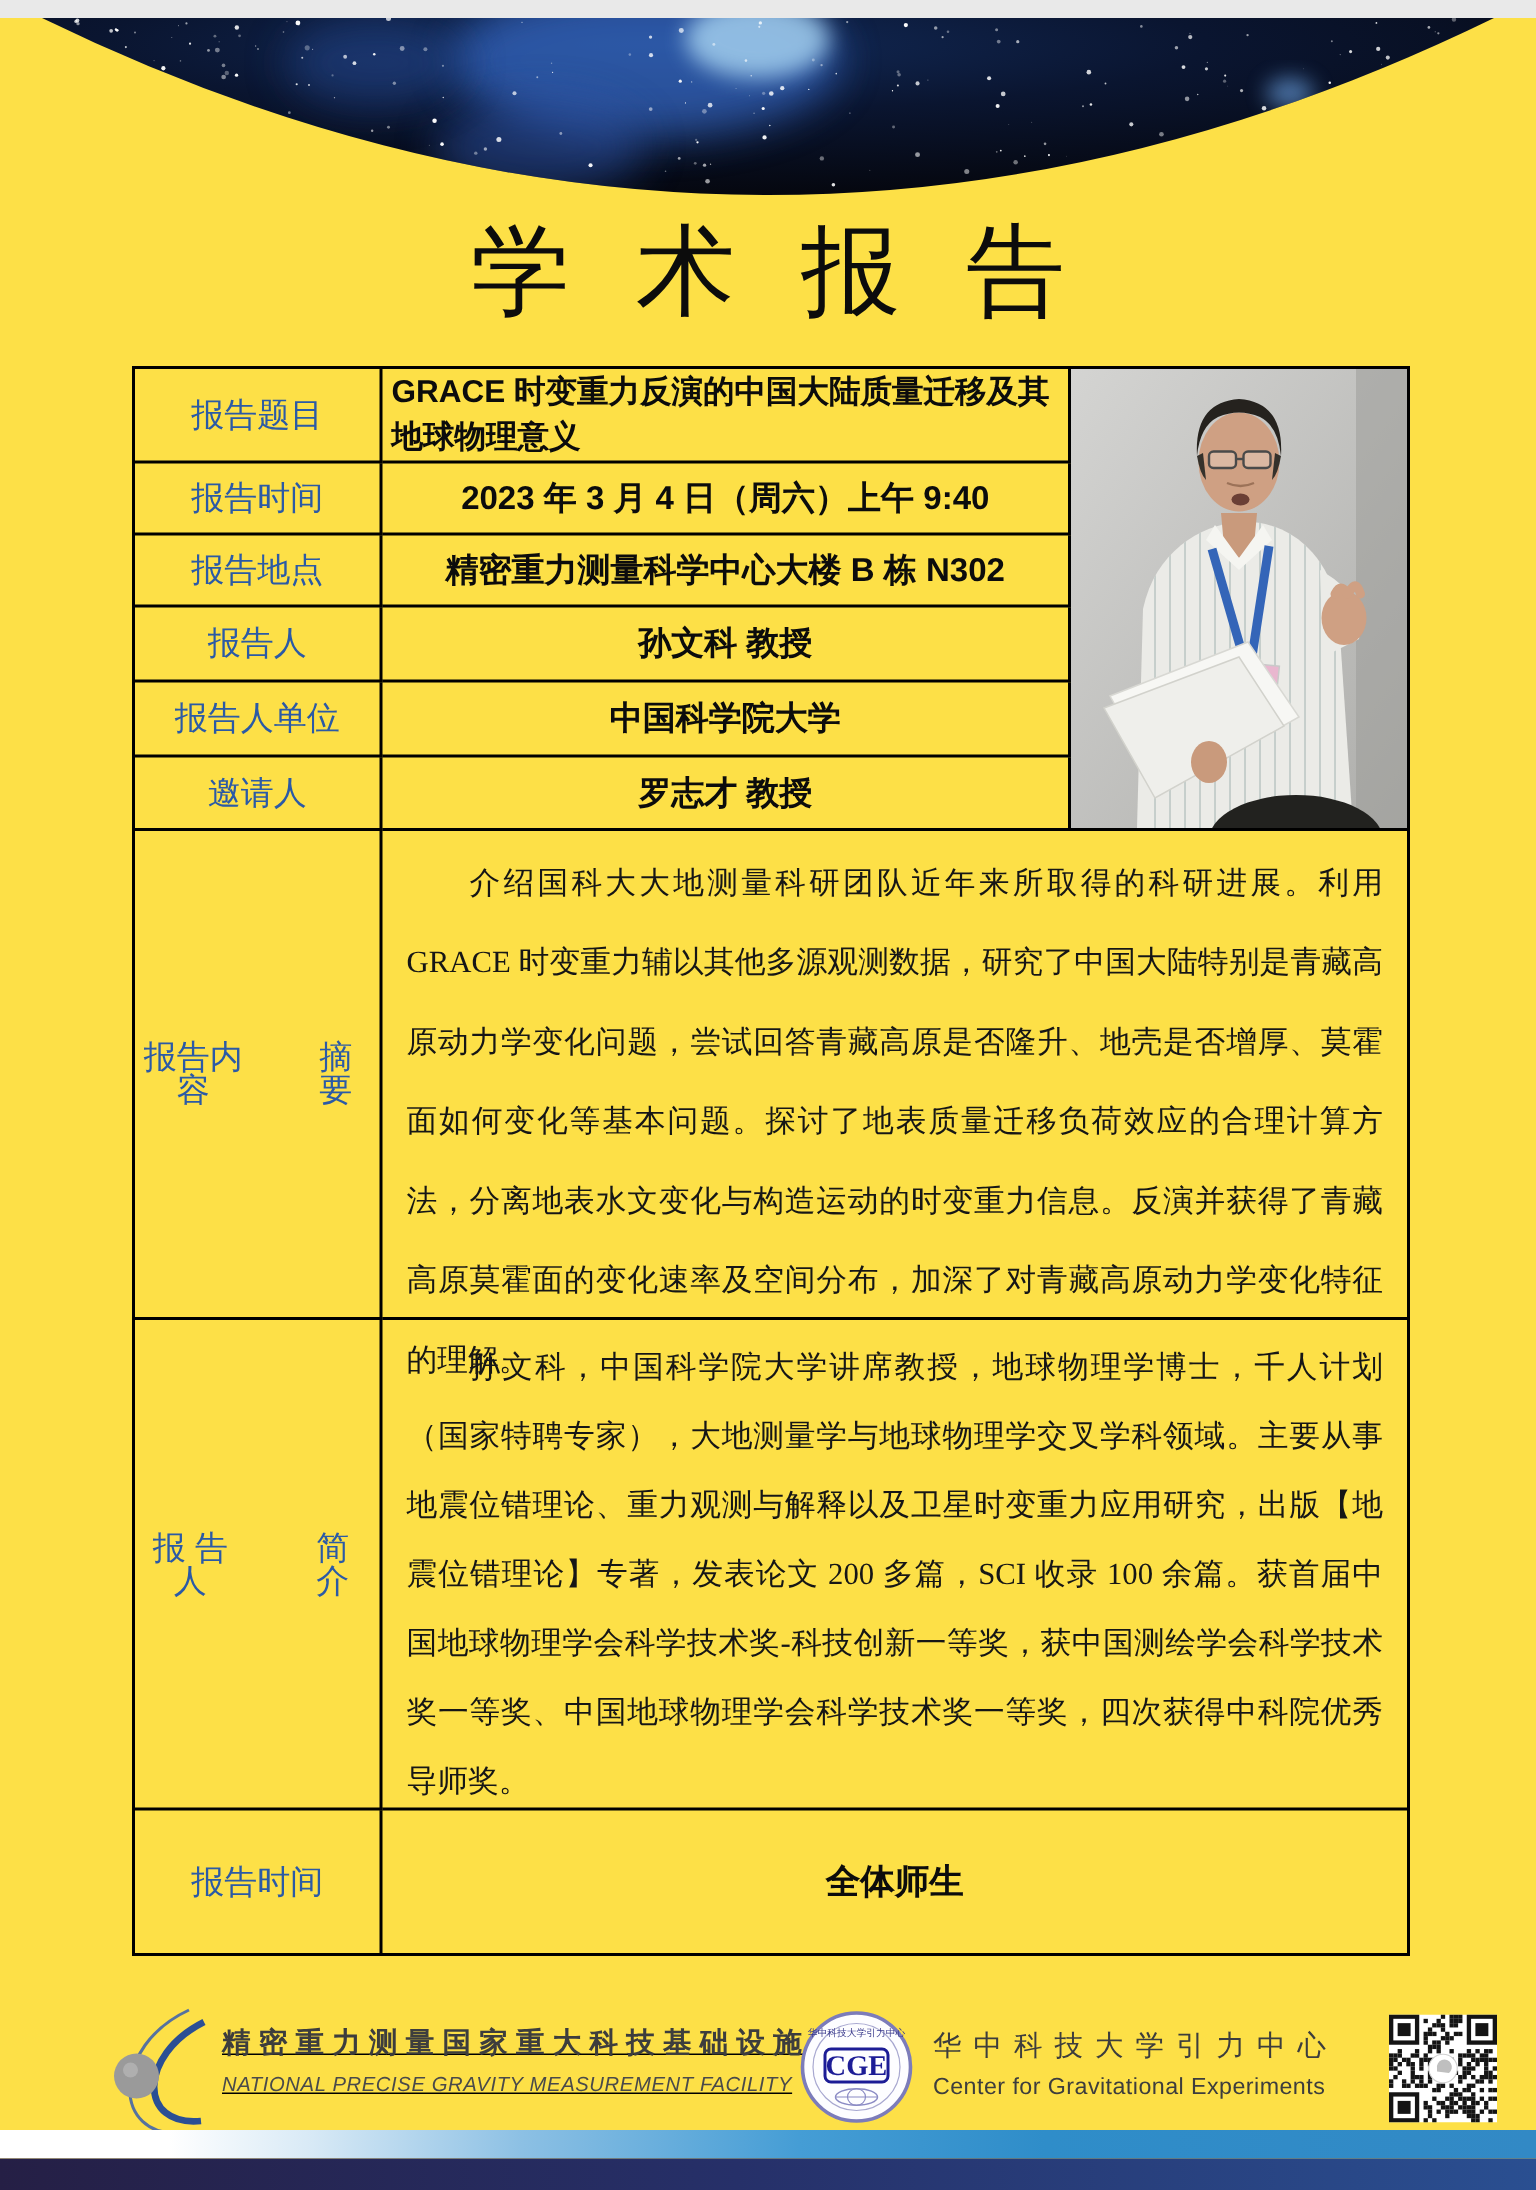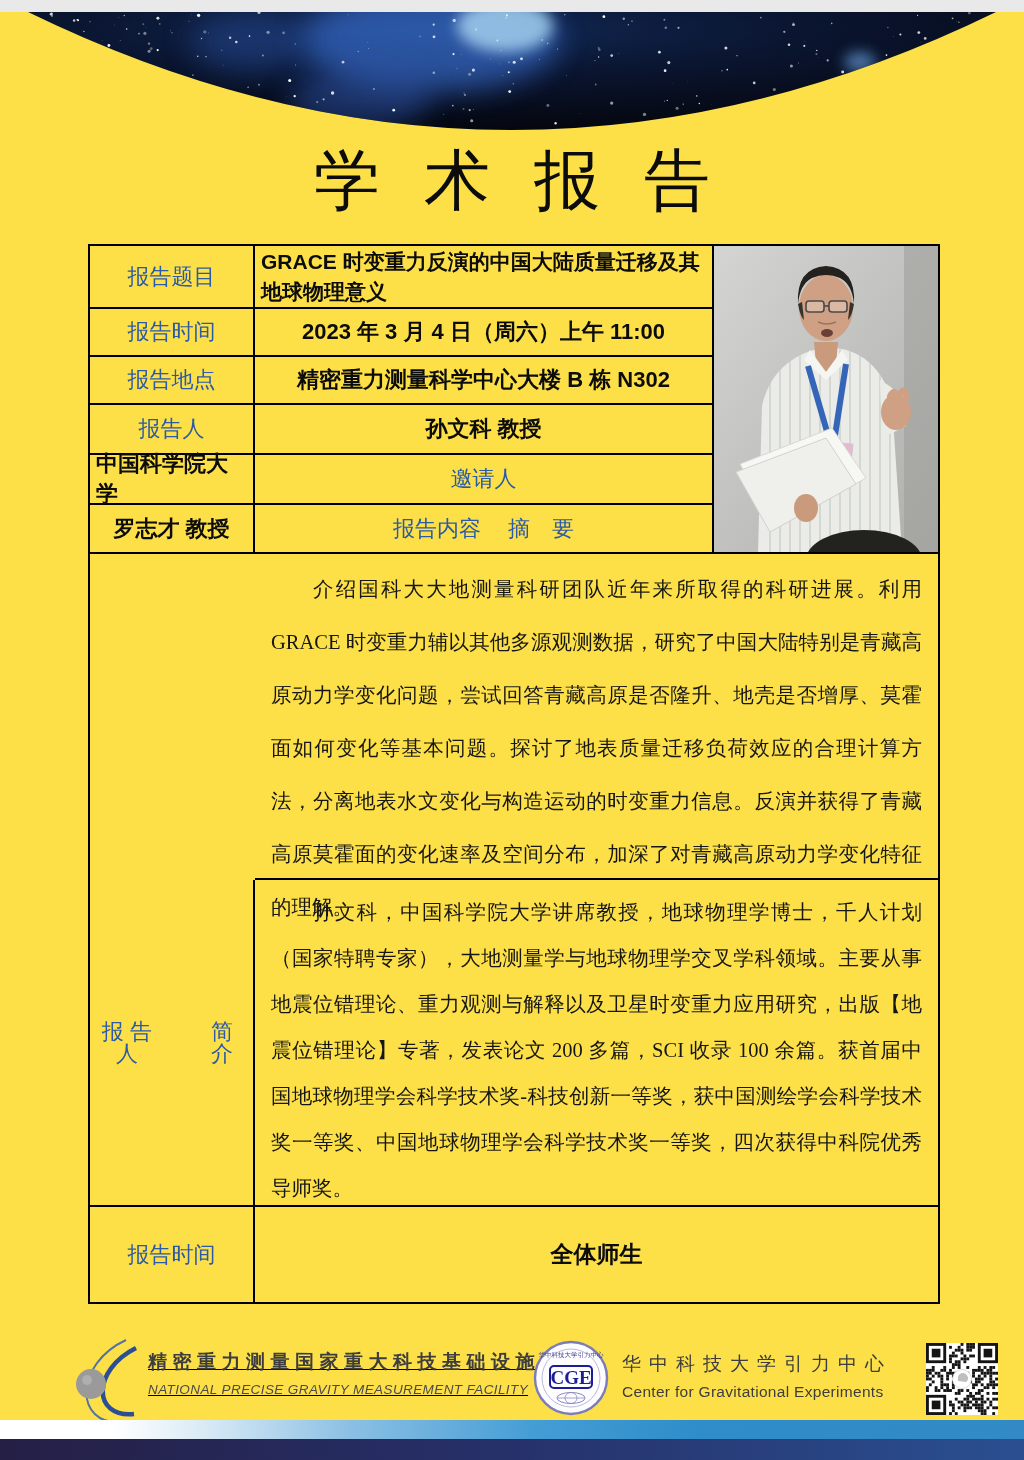--- a/index.html
+++ b/index.html
@@ -253,28 +253,29 @@
   </svg>
 
   <div class="main-title">学术报告</div>
 
   <div class="rtable">
 
     <div class="cell lab bb br">报告题目</div>
     <div class="cell val val-title bb br">GRACE 时变重力反演的中国大陆质量迁移及其地球物理意义</div>
 
     <div class="cell lab bb br">报告时间</div>
-    <div class="cell val bb br">2023 年 3 月 4 日（周六）上午 11:00</div>
+    <div class="cell val bb br">2023 年 3 月 4 日（周六）上午 9:40</div>
 
     <div class="cell lab bb br">报告地点</div>
     <div class="cell val bb br">精密重力测量科学中心大楼 B 栋 N302</div>
 
     <div class="cell lab bb br">报告人</div>
     <div class="cell val bb br">孙文科 教授</div>
 
+    <div class="cell lab bb br">报告人单位</div>
     <div class="cell val bb br">中国科学院大学</div>
 
     <div class="cell lab bb br">邀请人</div>
     <div class="cell val bb br">罗志才 教授</div>
 
     <div class="cell photo-cell bb">
       <svg viewBox="0 0 224 306" preserveAspectRatio="none">
         <defs>
           <linearGradient id="phbg" x1="0" y1="0" x2="1" y2="1">
             <stop offset="0" stop-color="#d4d4d2"></stop>

